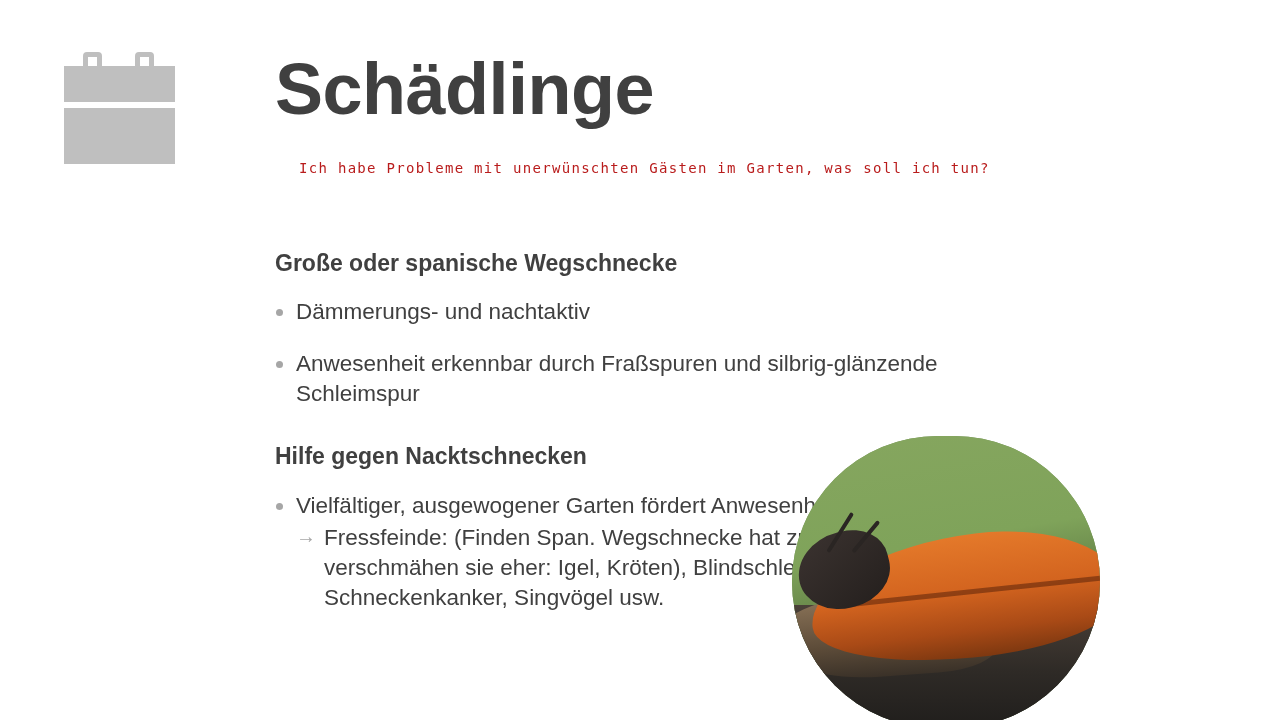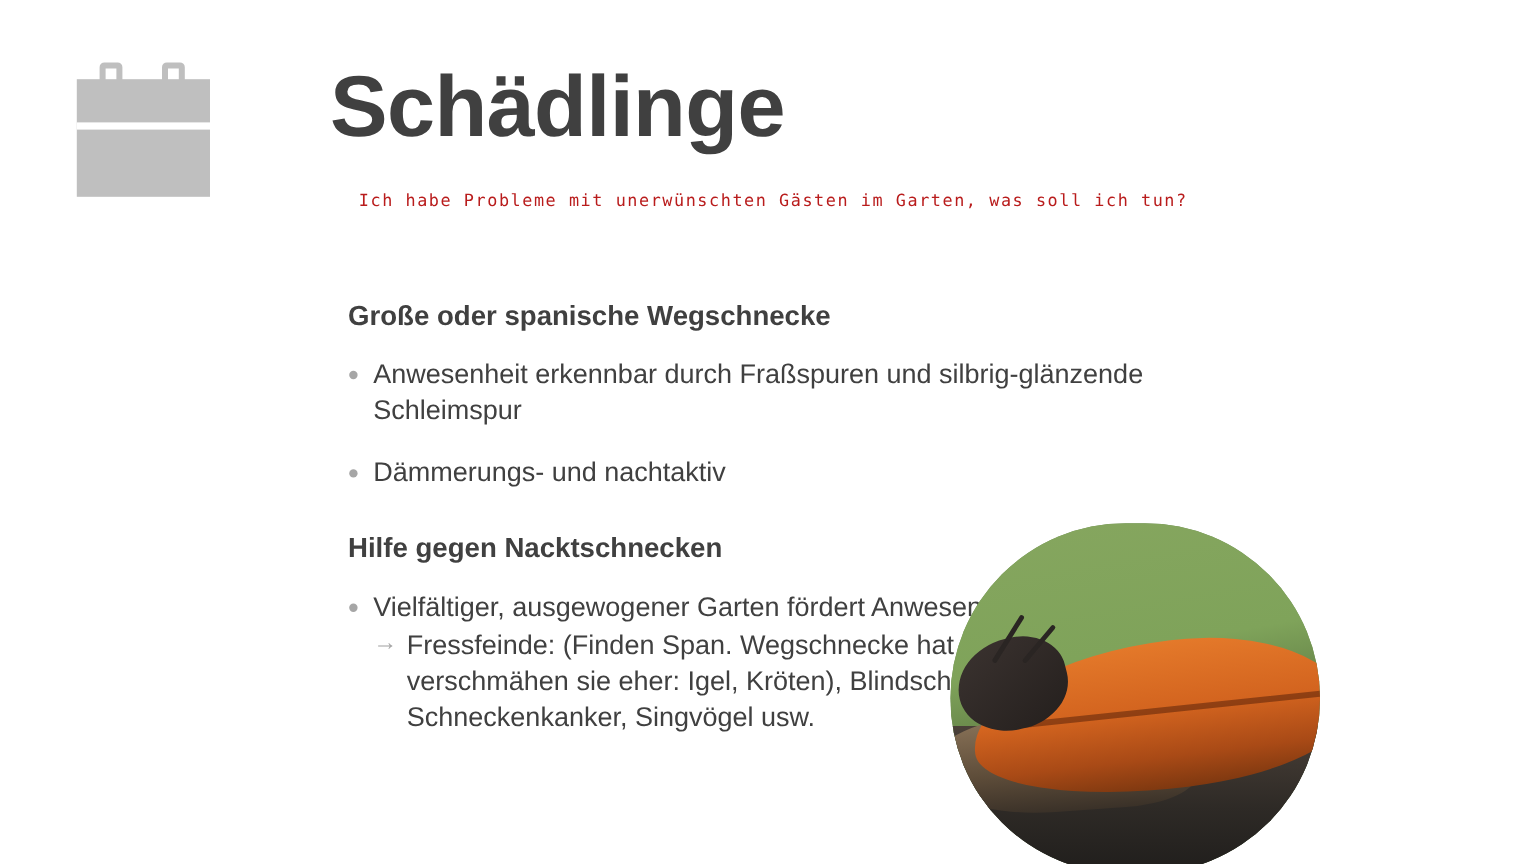--- a/index.html
+++ b/index.html
@@ -80,21 +80,21 @@
     font-size: 14px;
     line-height: 1.5;
     letter-spacing: 1.3px;
     color: #b91c1c;
     margin-left: 24px;
   }
 
   
   .body-block {
     position: absolute;
-    left: 290px;
+    left: 275px;
     top: 248px;
     width: 760px;
     color: #404040;
   }
 
   .head {
     font-size: 23px;
     font-weight: bold;
     line-height: 1.35;
     margin: 0 0 18px 0;
@@ -259,25 +259,25 @@
 
   <div class="subtitle">Ich habe Probleme mit unerwünschten Gästen im Garten, was soll ich tun?</div>
 
   <div class="body-block">
 
     <h2 class="head">Große oder spanische Wegschnecke</h2>
 
     <ul class="bullets">
       <li>
         <span class="dot"></span>
-        <span>Anwesenheit erkennbar durch Fraßspuren und silbrig-glänzende Schleimspur</span>
+        <span>Dämmerungs- und nachtaktiv</span>
       </li>
       <li>
         <span class="dot"></span>
-        <span>Dämmerungs- und nachtaktiv</span>
+        <span>Anwesenheit erkennbar durch Fraßspuren und silbrig-glänzende Schleimspur</span>
       </li>
     </ul>
 
     <h2 class="head second">Hilfe gegen Nacktschnecken</h2>
 
     <ul class="bullets">
       <li>
         <span class="dot"></span>
         <span>Vielfältiger, ausgewogener Garten fördert Anwesenheit von Fressfeinden</span>
         <ul class="sub">

